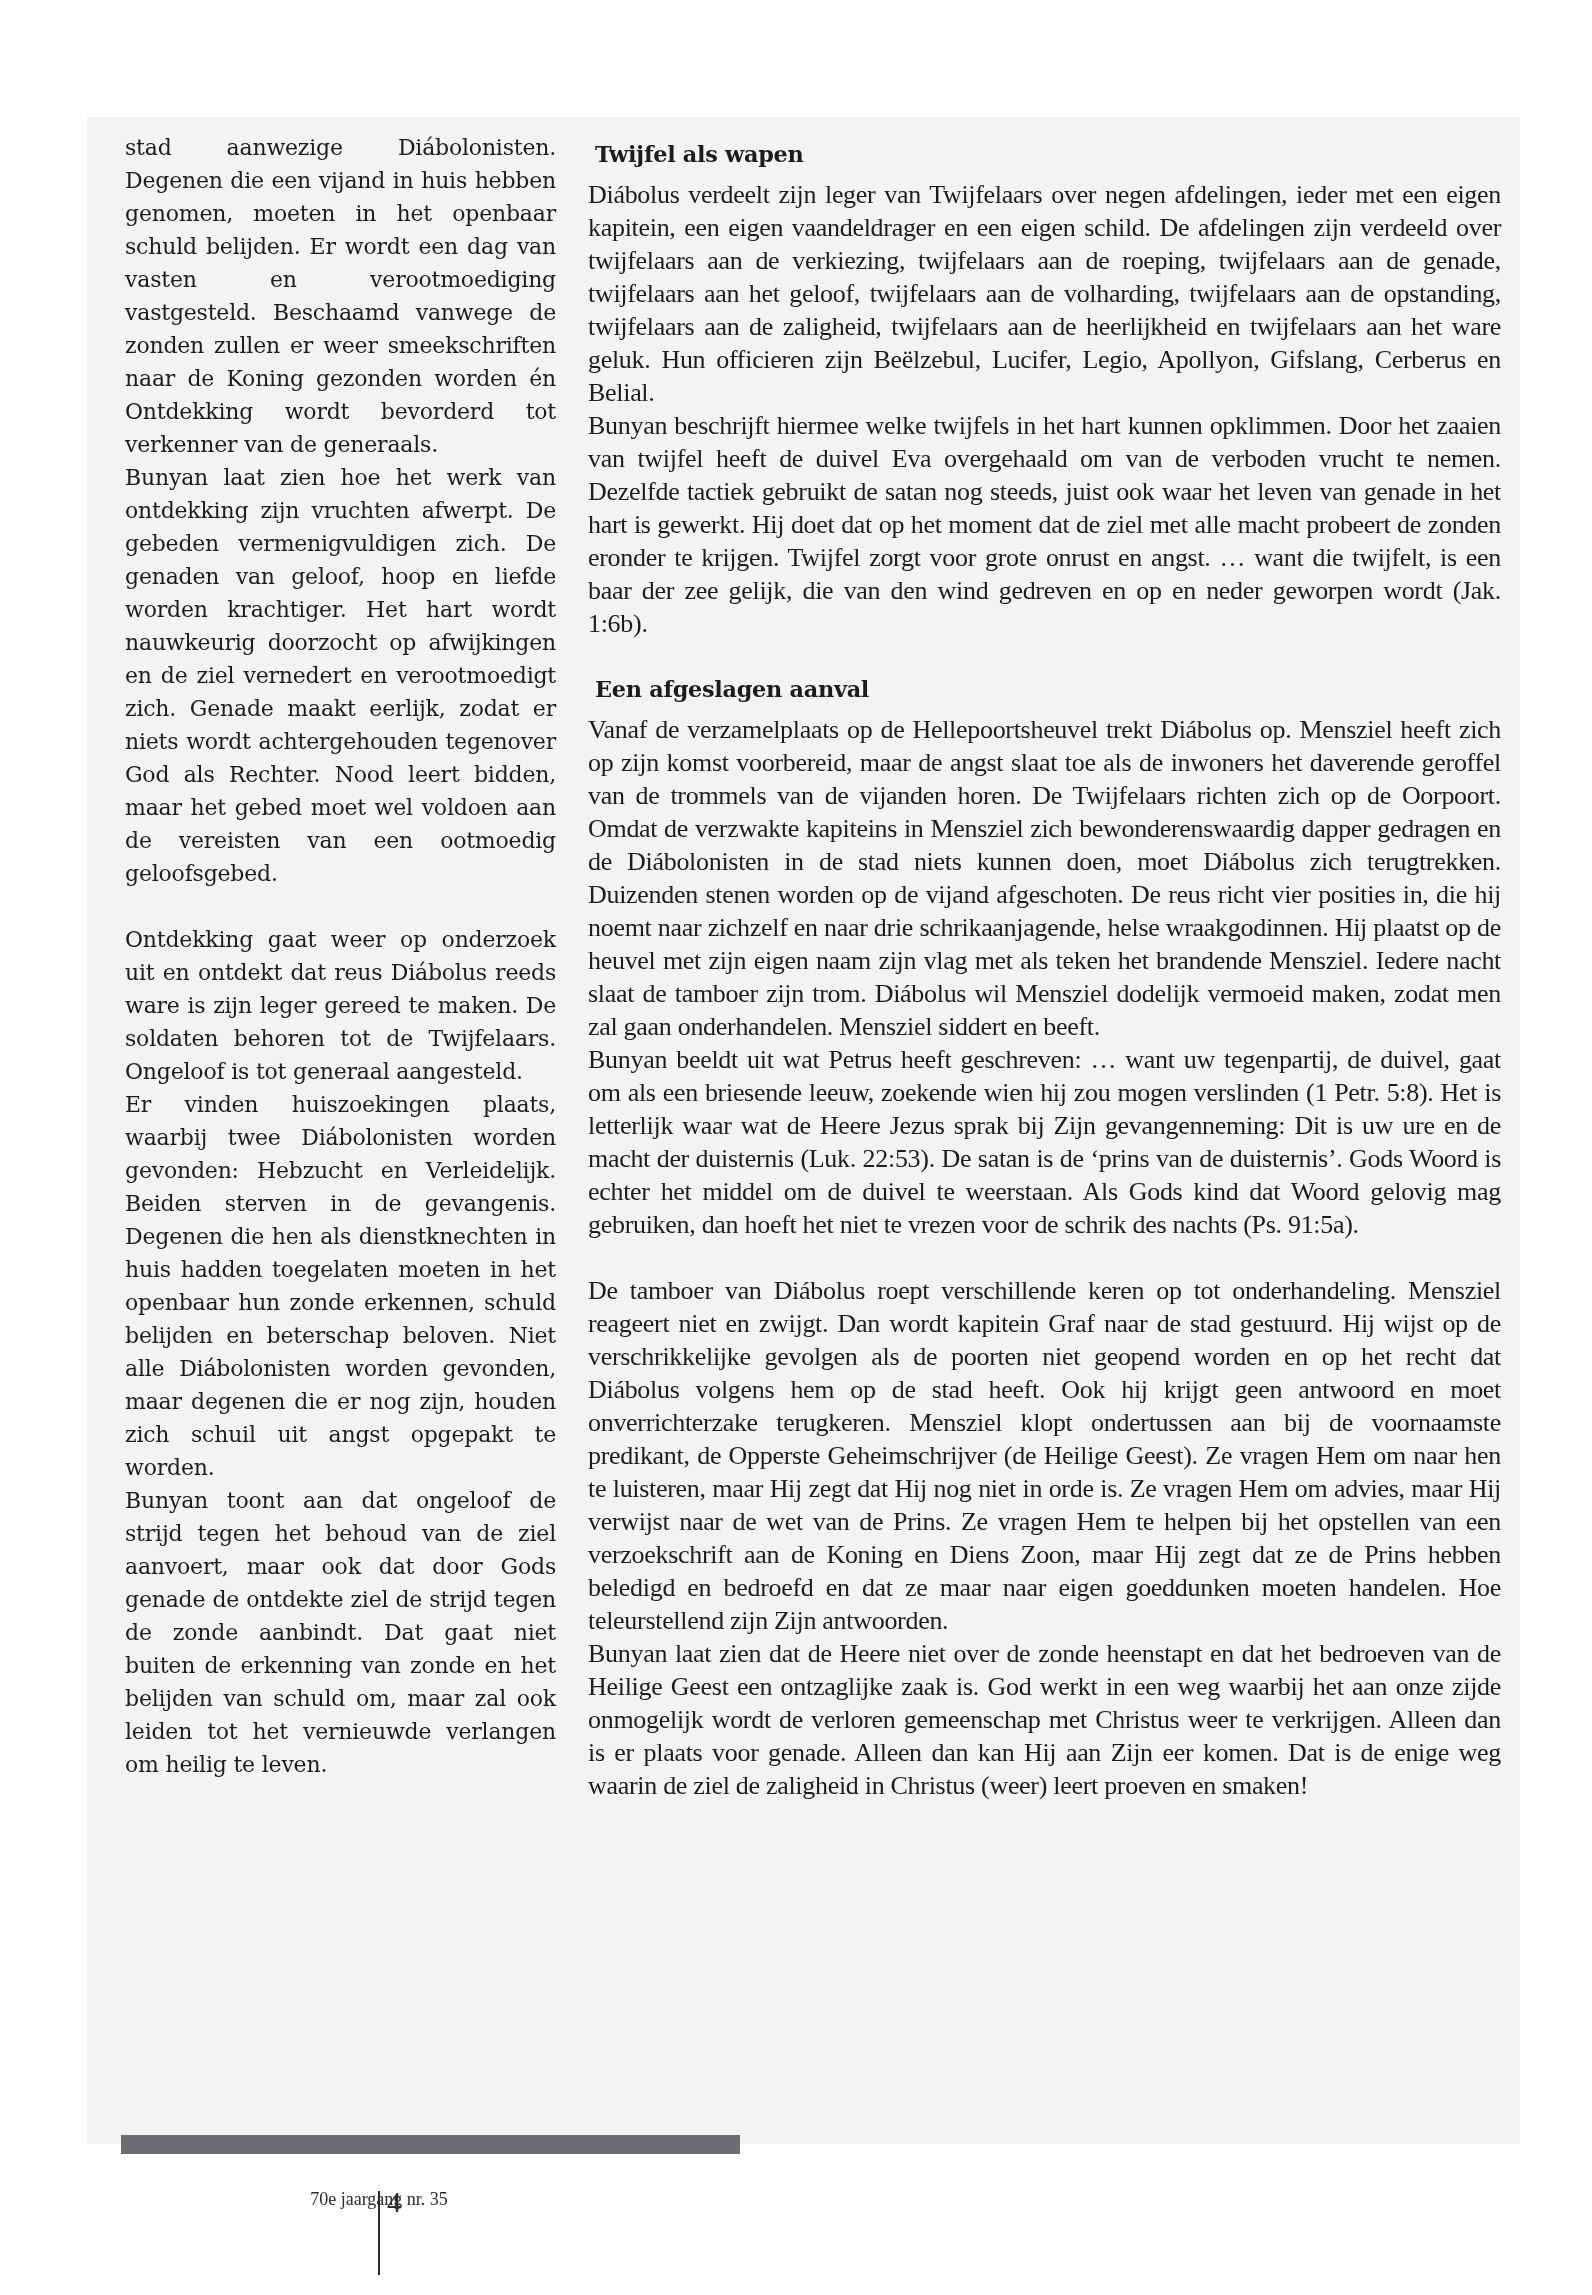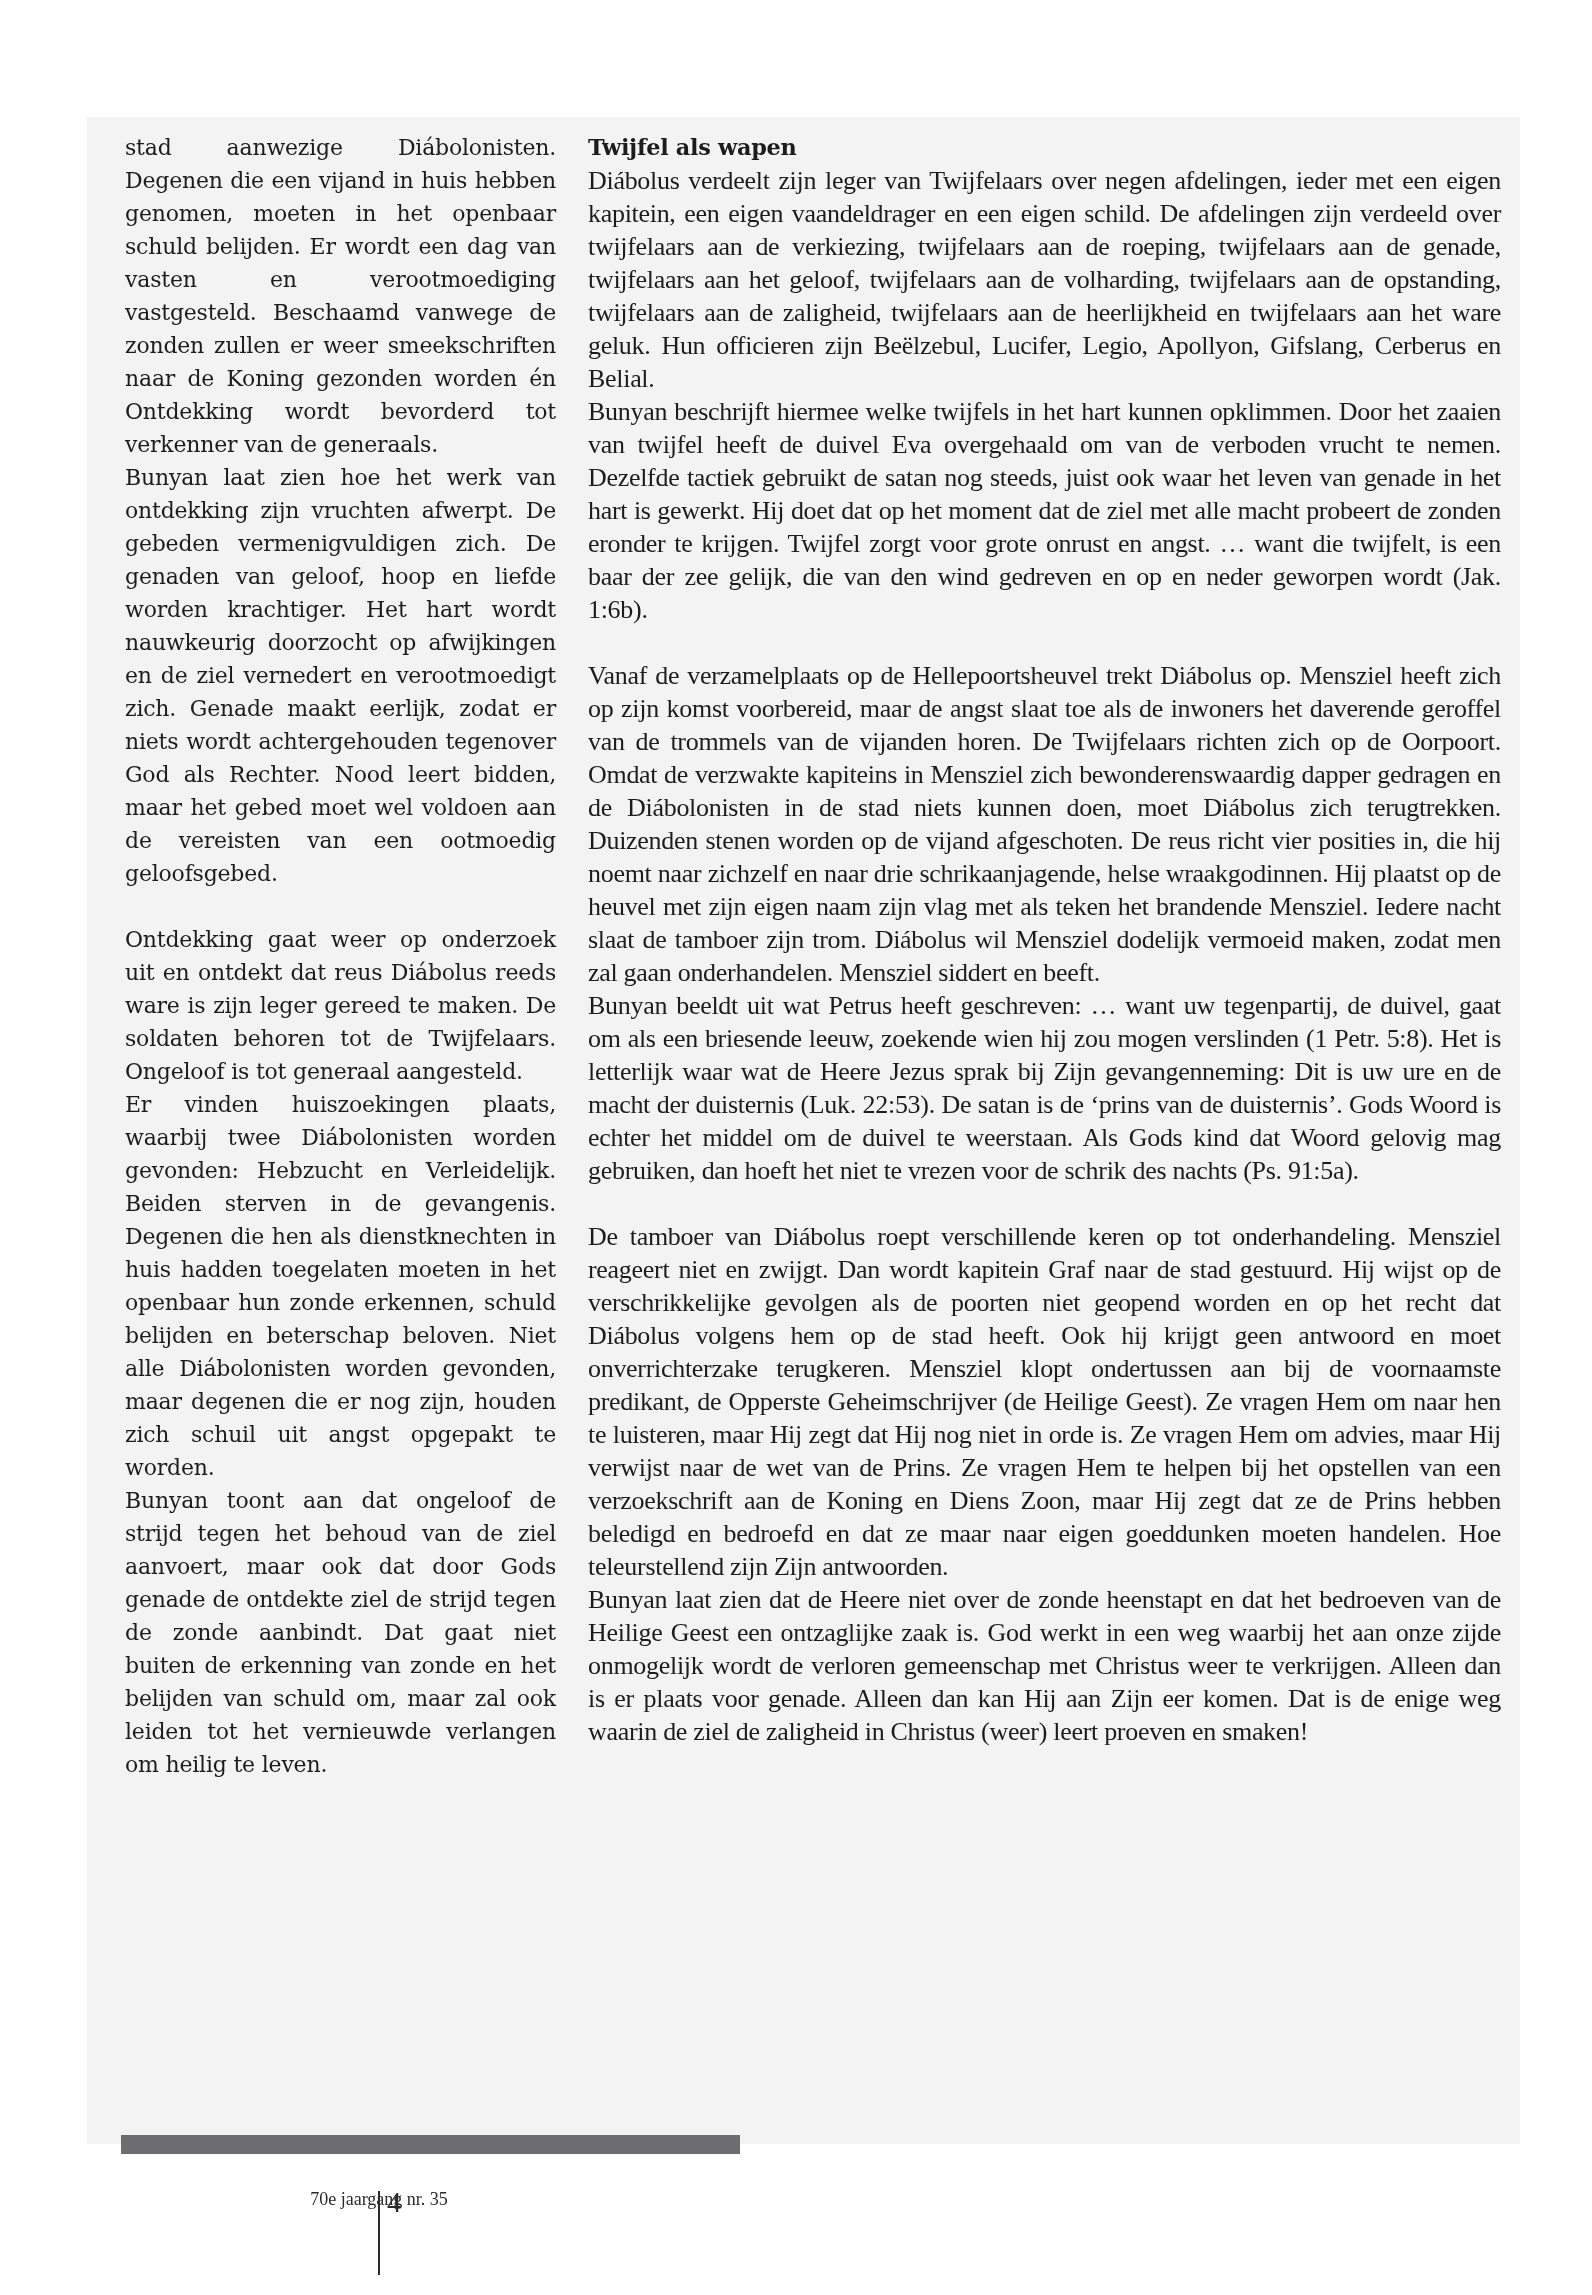--- a/index.html
+++ b/index.html
@@ -44,21 +44,21 @@
       font-family: "Liberation Serif", serif;
       font-size: 26px;
       letter-spacing: -0.3px;
     }
     .section {
       margin: 0 0 33px 0;
     }
     .section:last-child { margin-bottom: 0; }
     .heading {
       font-weight: bold;
-      margin: 0;
+      margin: 7px;
       text-align: left;
     }
     .col-left .heading {
       font-family: "DejaVu Serif", serif;
       letter-spacing: -0.3px;
     }
     .col-right .heading {
       font-family: "DejaVu Serif", serif;
       font-size: 22.4px;
     }
@@ -117,20 +117,21 @@
       <p class="para"><span>Bunyan toont aan dat ongeloof de strijd tegen het behoud van de ziel aanvoert, maar ook dat door Gods genade de ontdekte ziel de strijd tegen de zonde aanbindt. Dat gaat niet buiten de erkenning van zonde en het belijden van schuld om, maar zal ook leiden tot het vernieuwde verlangen om heilig te leven.</span></p>
     </div>
   </div>
 <div class="col col-right" id="col-right">
     <div class="section">
       <h3 class="heading">Twijfel als wapen</h3>
       <p class="para"><span>Diábolus verdeelt zijn leger van Twijfelaars over negen afdelingen, ieder met een eigen kapitein, een eigen vaandeldrager en een eigen schild. De afdelingen zijn verdeeld over twijfelaars aan de verkiezing, twijfelaars aan de roeping, twijfelaars aan de genade, twijfelaars aan het geloof, twijfelaars aan de volharding, twijfelaars aan de opstanding, twijfelaars aan de zaligheid, twijfelaars aan de heerlijkheid en twijfelaars aan het ware geluk. Hun officieren zijn Beëlzebul, Lucifer, Legio, Apollyon, Gifslang, Cerberus en Belial.</span></p>
       <p class="para"><span>Bunyan beschrijft hiermee welke twijfels in het hart kunnen opklimmen. Door het zaaien van twijfel heeft de duivel Eva overgehaald om van de verboden vrucht te nemen. Dezelfde tactiek gebruikt de satan nog steeds, juist ook waar het leven van genade in het hart is gewerkt. Hij doet dat op het moment dat de ziel met alle macht probeert de zonden eronder te krijgen. Twijfel zorgt voor grote onrust en angst. … </span><span class="it">want die twijfelt, is een baar der zee gelijk, die van den wind gedreven en op en neder geworpen wordt</span><span> (Jak. 1:6b).</span></p>
     </div>
     <div class="section">
+      <h3 class="heading">Een afgeslagen aanval</h3>
       <p class="para"><span>Vanaf de verzamelplaats op de Hellepoortsheuvel trekt Diábolus op. Mensziel heeft zich op zijn komst voorbereid, maar de angst slaat toe als de inwoners het daverende geroffel van de trommels van de vijanden horen. De Twijfelaars richten zich op de Oorpoort. Omdat de verzwakte kapiteins in Mensziel zich bewonderenswaardig dapper gedragen en de Diábolonisten in de stad niets kunnen doen, moet Diábolus zich terugtrekken. Duizenden stenen worden op de vijand afgeschoten. De reus richt vier posities in, die hij noemt naar zichzelf en naar drie schrikaanjagende, helse wraakgodinnen. Hij plaatst op de heuvel met zijn eigen naam zijn vlag met als teken het brandende Mensziel. Iedere nacht slaat de tamboer zijn trom. Diábolus wil Mensziel dodelijk vermoeid maken, zodat men zal gaan onderhandelen. Mensziel siddert en beeft.</span></p>
       <p class="para"><span>Bunyan beeldt uit wat Petrus heeft geschreven: … </span><span class="it">want uw tegenpartij, de duivel, gaat om als een briesende leeuw, zoekende wien hij zou mogen verslinden</span><span> (1 Petr. 5:8). Het is letterlijk waar wat de Heere Jezus sprak bij Zijn gevangenneming: </span><span class="it">Dit is uw ure en de macht der duisternis</span><span> (Luk. 22:53). De satan is de ‘prins van de duisternis’. Gods Woord is echter het middel om de duivel te weerstaan. Als Gods kind dat Woord gelovig mag gebruiken, dan hoeft het niet te vrezen voor de schrik des nachts (Ps. 91:5a).</span></p>
     </div>
     <div class="section">
       <p class="para"><span>De tamboer van Diábolus roept verschillende keren op tot onderhandeling. Mensziel reageert niet en zwijgt. Dan wordt kapitein Graf naar de stad gestuurd. Hij wijst op de verschrikkelijke gevolgen als de poorten niet geopend worden en op het recht dat Diábolus volgens hem op de stad heeft. Ook hij krijgt geen antwoord en moet onverrichterzake terugkeren. Mensziel klopt ondertussen aan bij de voornaamste predikant, de Opperste Geheimschrijver (de Heilige Geest). Ze vragen Hem om naar hen te luisteren, maar Hij zegt dat Hij nog niet in orde is. Ze vragen Hem om advies, maar Hij verwijst naar de wet van de Prins. Ze vragen Hem te helpen bij het opstellen van een verzoekschrift aan de Koning en Diens Zoon, maar Hij zegt dat ze de Prins hebben beledigd en bedroefd en dat ze maar naar eigen goeddunken moeten handelen. Hoe teleurstellend zijn Zijn antwoorden.</span></p>
       <p class="para"><span>Bunyan laat zien dat de Heere niet over de zonde heenstapt en dat het bedroeven van de Heilige Geest een ontzaglijke zaak is. God werkt in een weg waarbij het aan onze zijde onmogelijk wordt de verloren gemeenschap met Christus weer te verkrijgen. Alleen dan is er plaats voor genade. Alleen dan kan Hij aan Zijn eer komen. Dat is de enige weg waarin de ziel de zaligheid in Christus (weer) leert proeven en smaken!</span></p>
     </div>
   </div>
 
 <div class="bar"></div>

